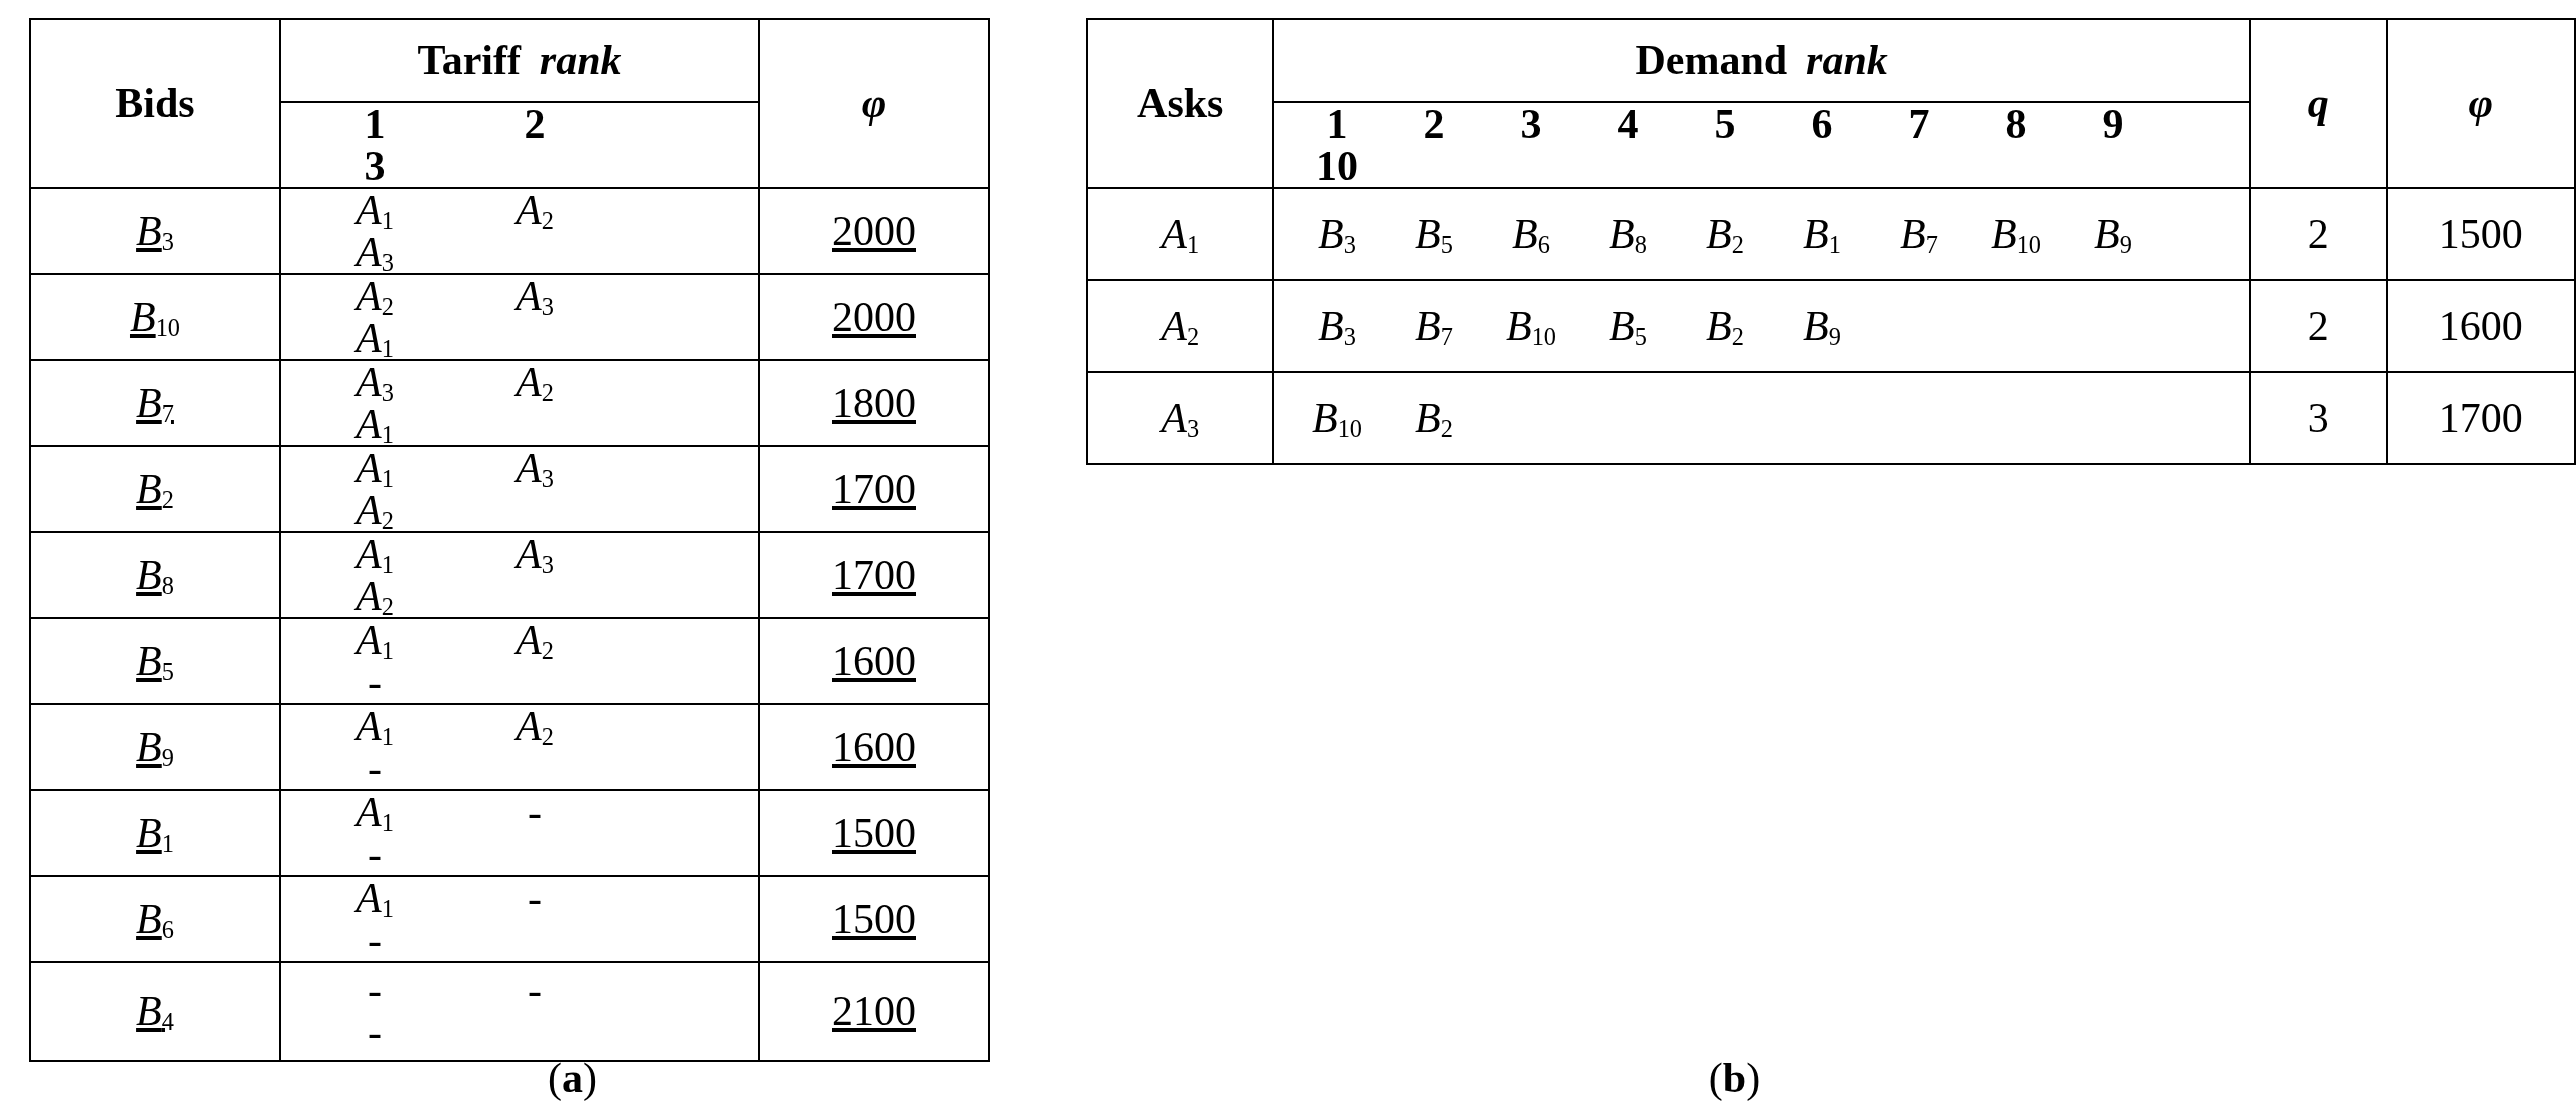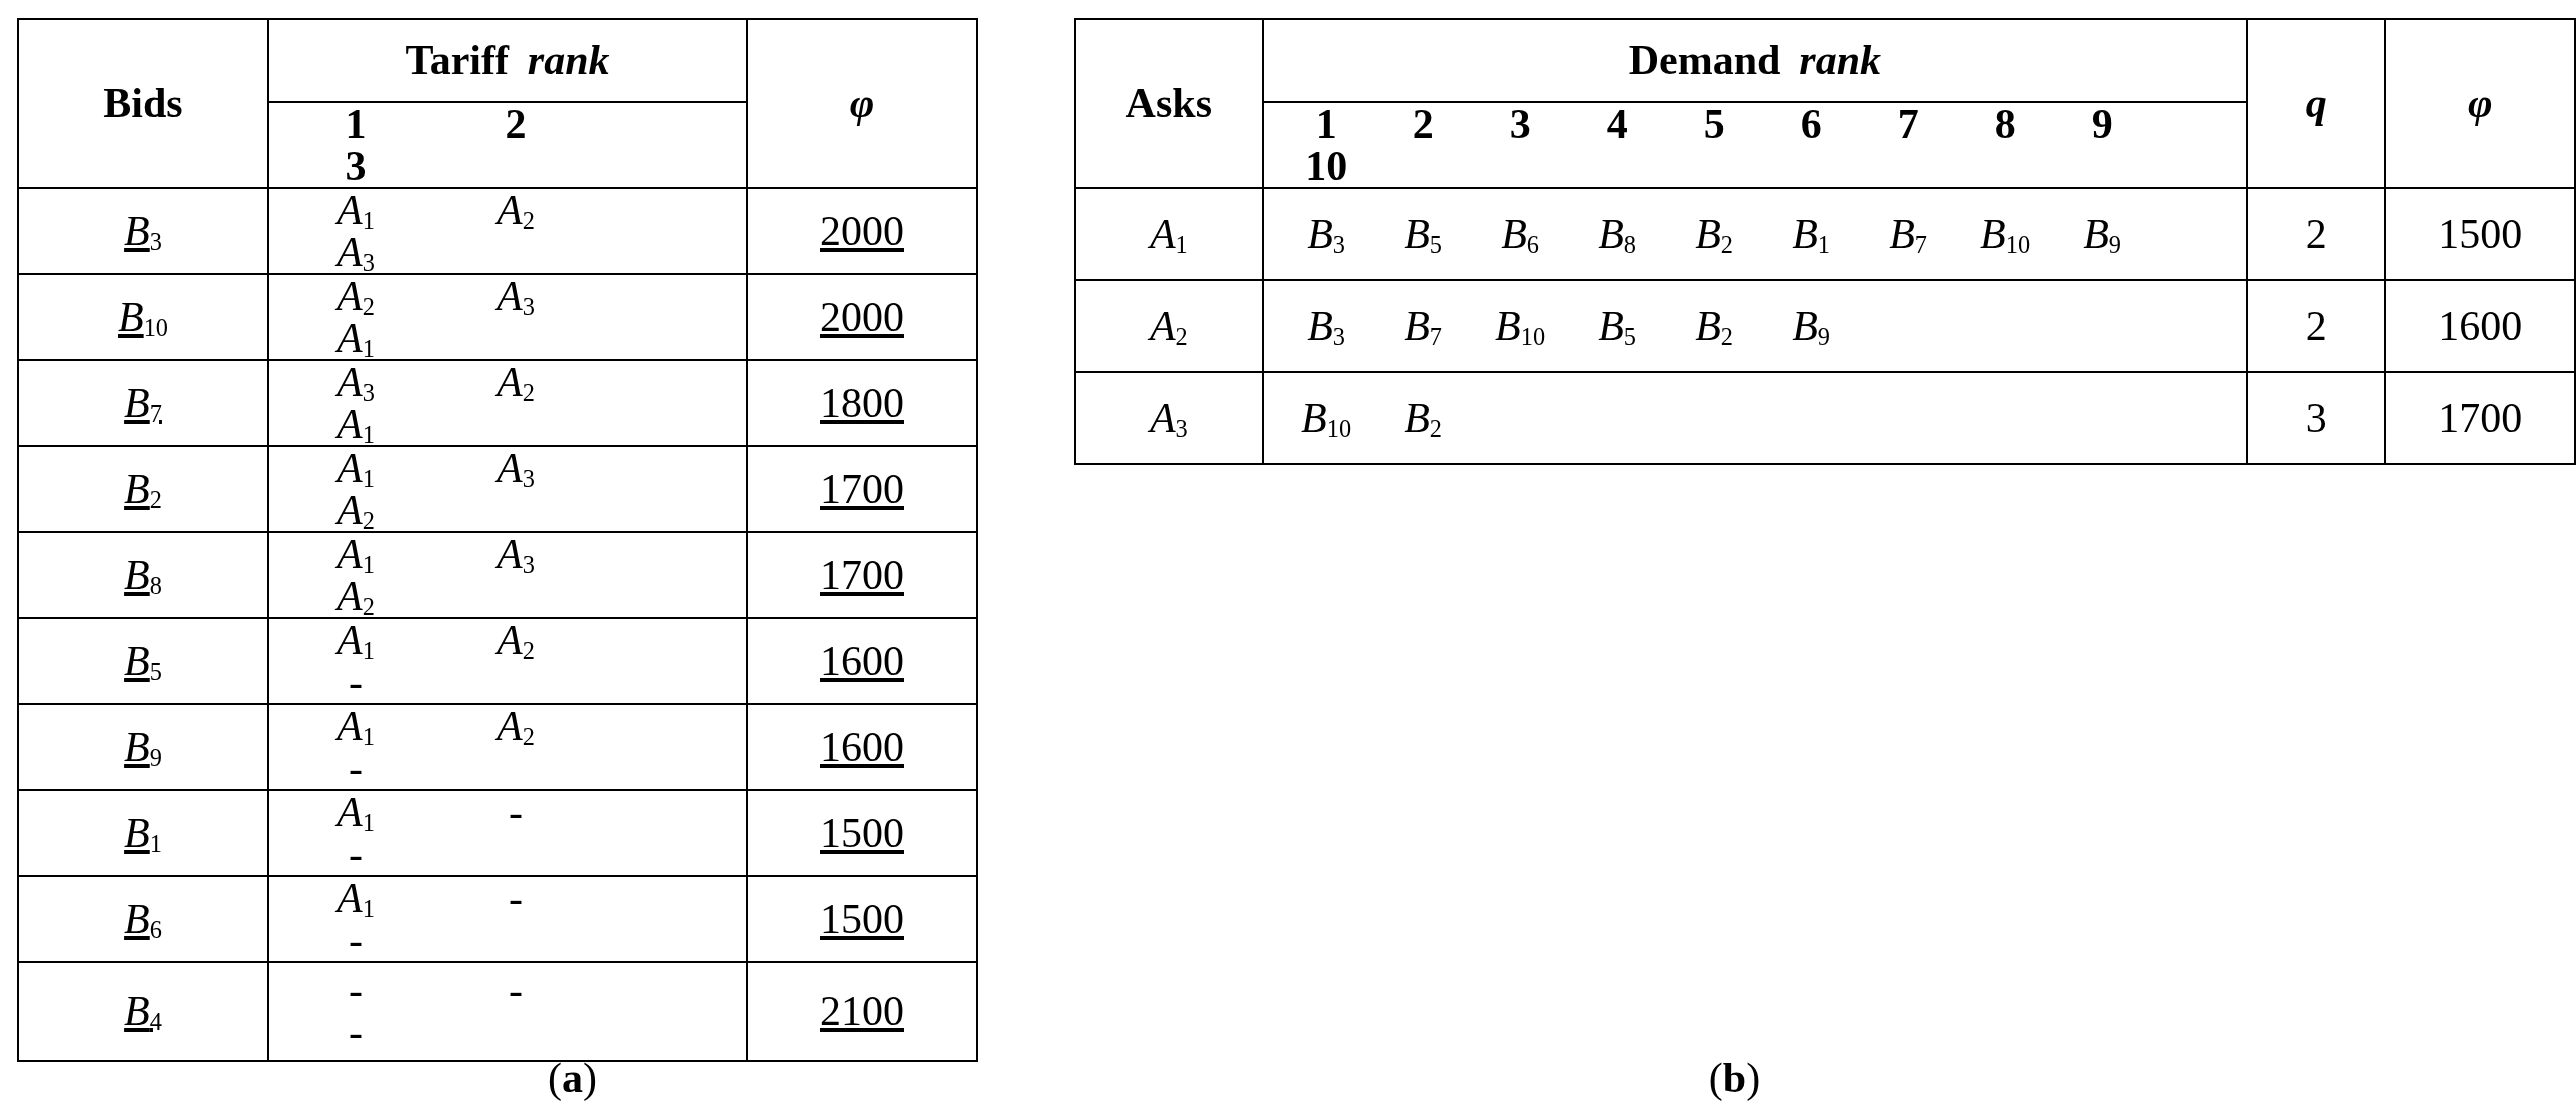--- a/index.html
+++ b/index.html
@@ -1,42 +1,42 @@
 <!DOCTYPE html>
 <html style="font-size:9.4px"><head>
 <meta charset="utf-8">
 <style>
   html,body{margin:0;padding:0;background:#ffffff;}
   body{width:2576px;height:1112px;position:relative;overflow:hidden;
        font-family:"Liberation Serif","DejaVu Serif",serif;color:#000;}
   .page{position:absolute;left:0;top:0;width:2576px;height:1112px;background:#fff;}
 
   table{border-collapse:collapse;table-layout:fixed;background:#fff;}
-  table{border:2.9px solid #000;}
+  table{border:2.9px solid #000;margin-left:12px;}
   th,td{border:2.3px solid #000;padding:0;text-align:center;vertical-align:middle;
         font-size:42px;font-weight:normal;line-height:1;}
 
   #table-a{position:absolute;left:17px;top:17.6px;}
   #table-b{position:absolute;left:1074px;top:17.6px;}
 
   tr.h1{height:83px;}
   tr.h2{height:79px;}
   #table-a tbody tr{height:82px;text-decoration:underline;}
   #table-a tbody tr:last-child{height:99px;border-radius:27px;}
   #table-b tbody tr{height:92px;}
 
   th{font-weight:bold;}
   .group-label i{margin-left:0.45em;font-style:italic;}
   .ital{font-style:italic;}
 
   .mvar{font-style:italic;}
   sub{font-style:normal;font-size:0.58em;line-height:0;vertical-align:-0.22em;}
 
   
-  td.ranks-a, td.nums-a{text-align:left;padding-left:7px;}
+  td.ranks-a, td.nums-a{text-align:left;padding-left:14px;}
   .slot-a{display:inline-block;width:160px;text-align:center;}
   td.ranks-b, td.nums-b{text-align:left;padding-left:14px;}
   .slot-b{display:inline-block;width:97px;text-align:center;}
   td.nums-a .slot-a, td.nums-b .slot-b{font-weight:bold;}
 
   .phi-head,.q-head{font-style:italic;font-weight:bold;}
 
   .dash{display:inline-block;}
 
   .caption{position:absolute;top:1049px;width:235px;height:59px;line-height:59px;

